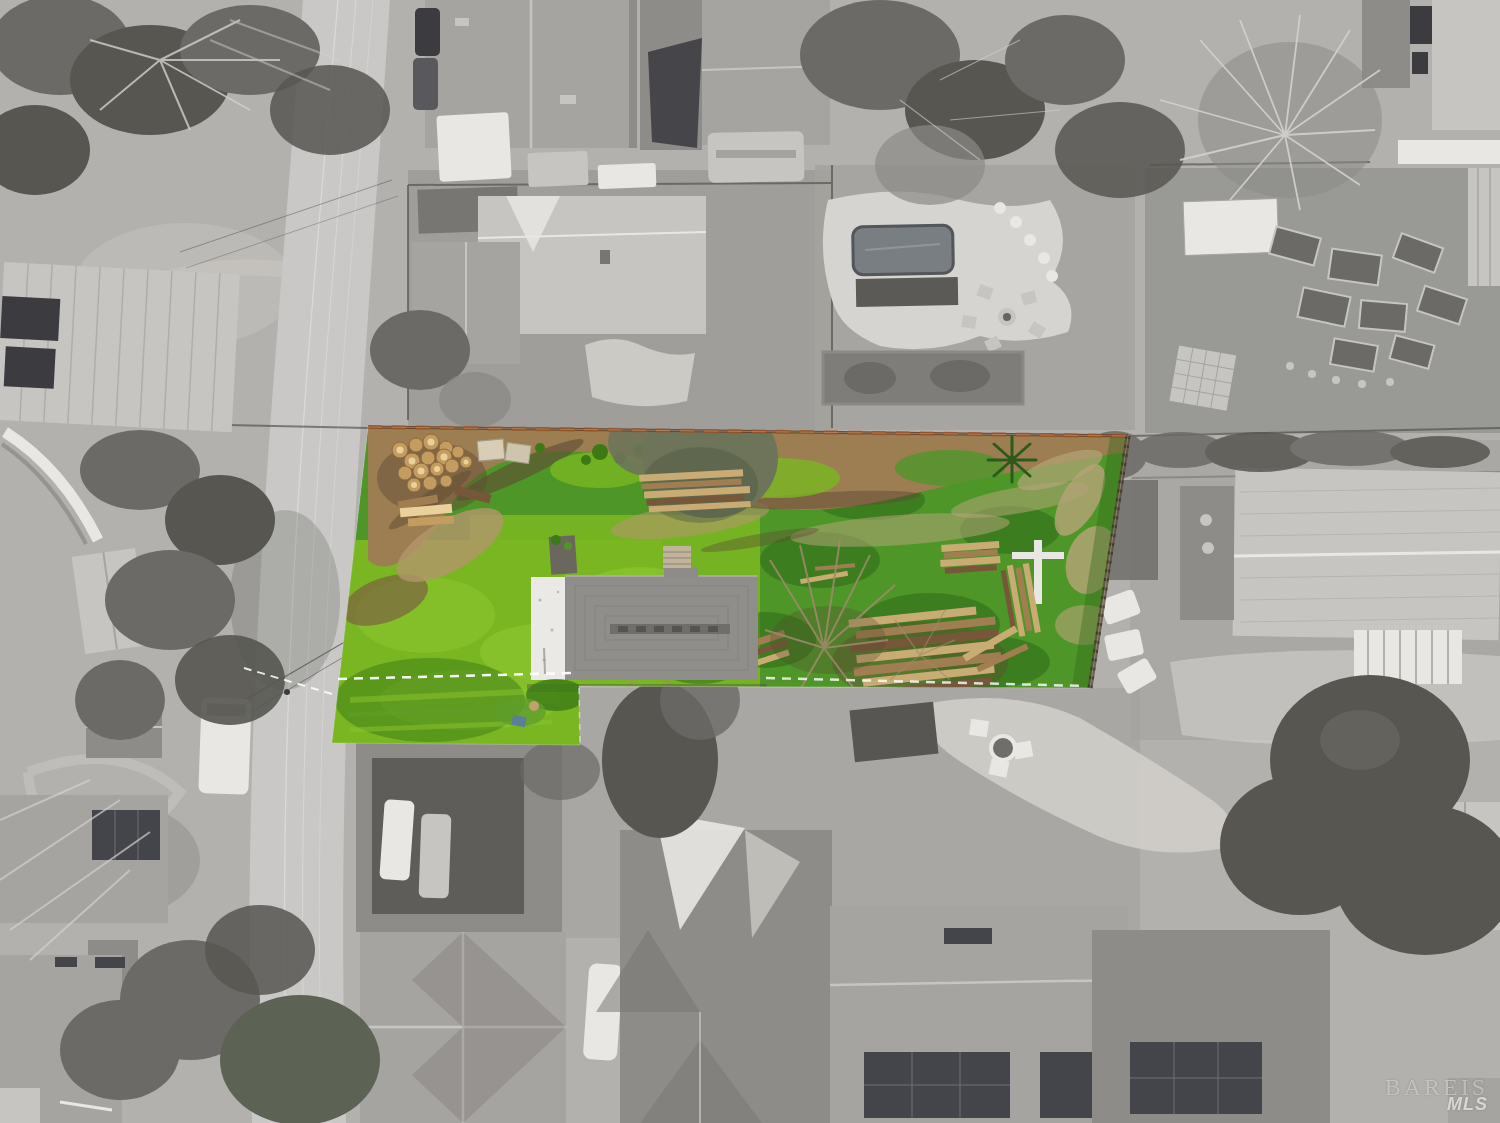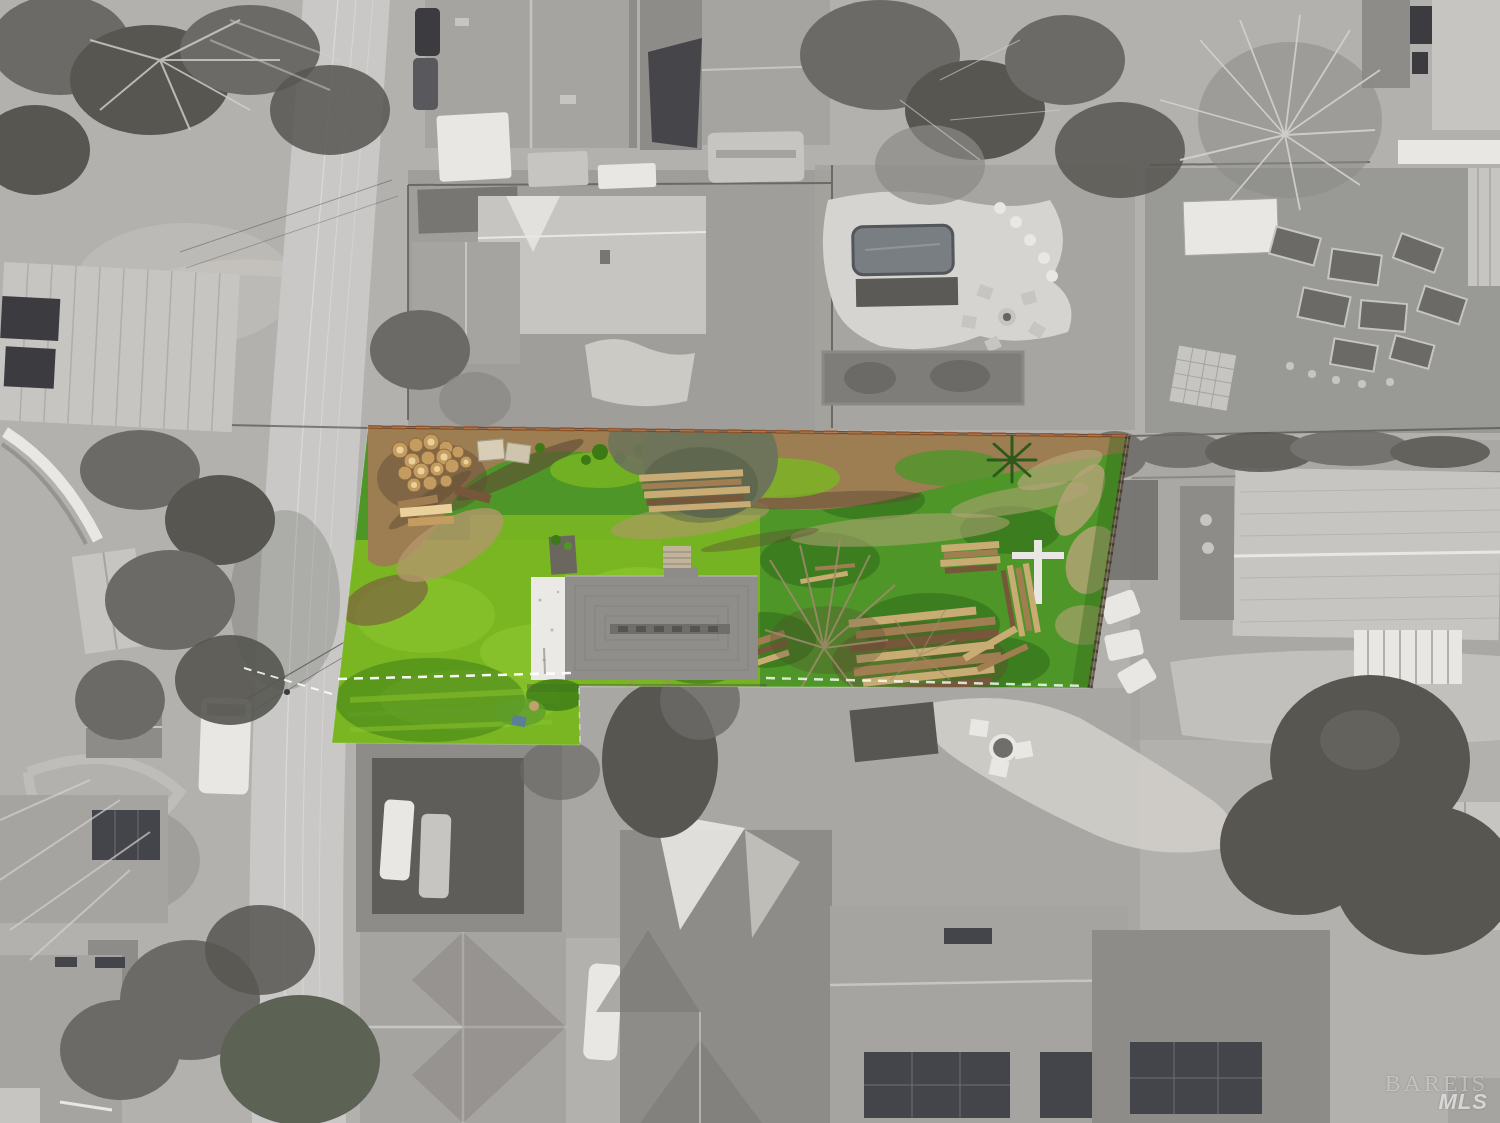--- a/index.html
+++ b/index.html
@@ -14,21 +14,21 @@
   .trD{fill:var(--tree_dark)} .trM{fill:var(--tree_mid)} .trL{fill:var(--tree_light)} .olv{fill:var(--olive)}
   .sol{fill:var(--solar)} .pool{fill:var(--pool)} .stone{fill:var(--stone)}
   .gr{fill:var(--grass)} .grL{fill:var(--grass_light)} .grM{fill:var(--grass_mid)} .grD{fill:var(--grass_dark)}
   .cl{fill:var(--clover)} .clD{fill:var(--clover_dark)}
   .di{fill:var(--dirt)} .diL{fill:var(--dirt_light)} .diD{fill:var(--dirt_dark)} .soil{fill:var(--soil)} .dry{fill:var(--dry_brush)}
   .log{fill:var(--log)} .logE{fill:var(--log_end)} .lum{fill:var(--lumber)} .lumM{fill:var(--lumber_mid)} .lumD{fill:var(--lumber_dark)}
   .hroof{fill:var(--house_roof)} .hwhite{fill:var(--house_white)} .blue{fill:var(--tarp_blue)}
   .watermark{position:absolute;right:12px;bottom:10px;text-align:right;pointer-events:none;line-height:1;}
   .wm-brand{font-family:"Liberation Serif",serif;font-size:24px;letter-spacing:3px;
             color:var(--wm);text-shadow:0 0 2px rgba(60,60,60,.35);}
-  .wm-sub{font-family:"Liberation Sans",sans-serif;font-style:italic;font-weight:800;font-size:22px;
+  .wm-sub{font-family:"Liberation Sans",sans-serif;font-style:italic;font-weight:800;font-size:18px;
           letter-spacing:1px;color:var(--wm2);margin-top:-4px;text-shadow:0 0 2px rgba(60,60,60,.35);}
 </style>
 </head>
 <body>
 
 <div id="stage">
 <svg viewBox="0 0 1500 1123">
   <defs>
     <clipPath id="parcelClip">
       <polygon points="368,427 1128,436 1090,688 579,686 580,745 332,743"></polygon>

